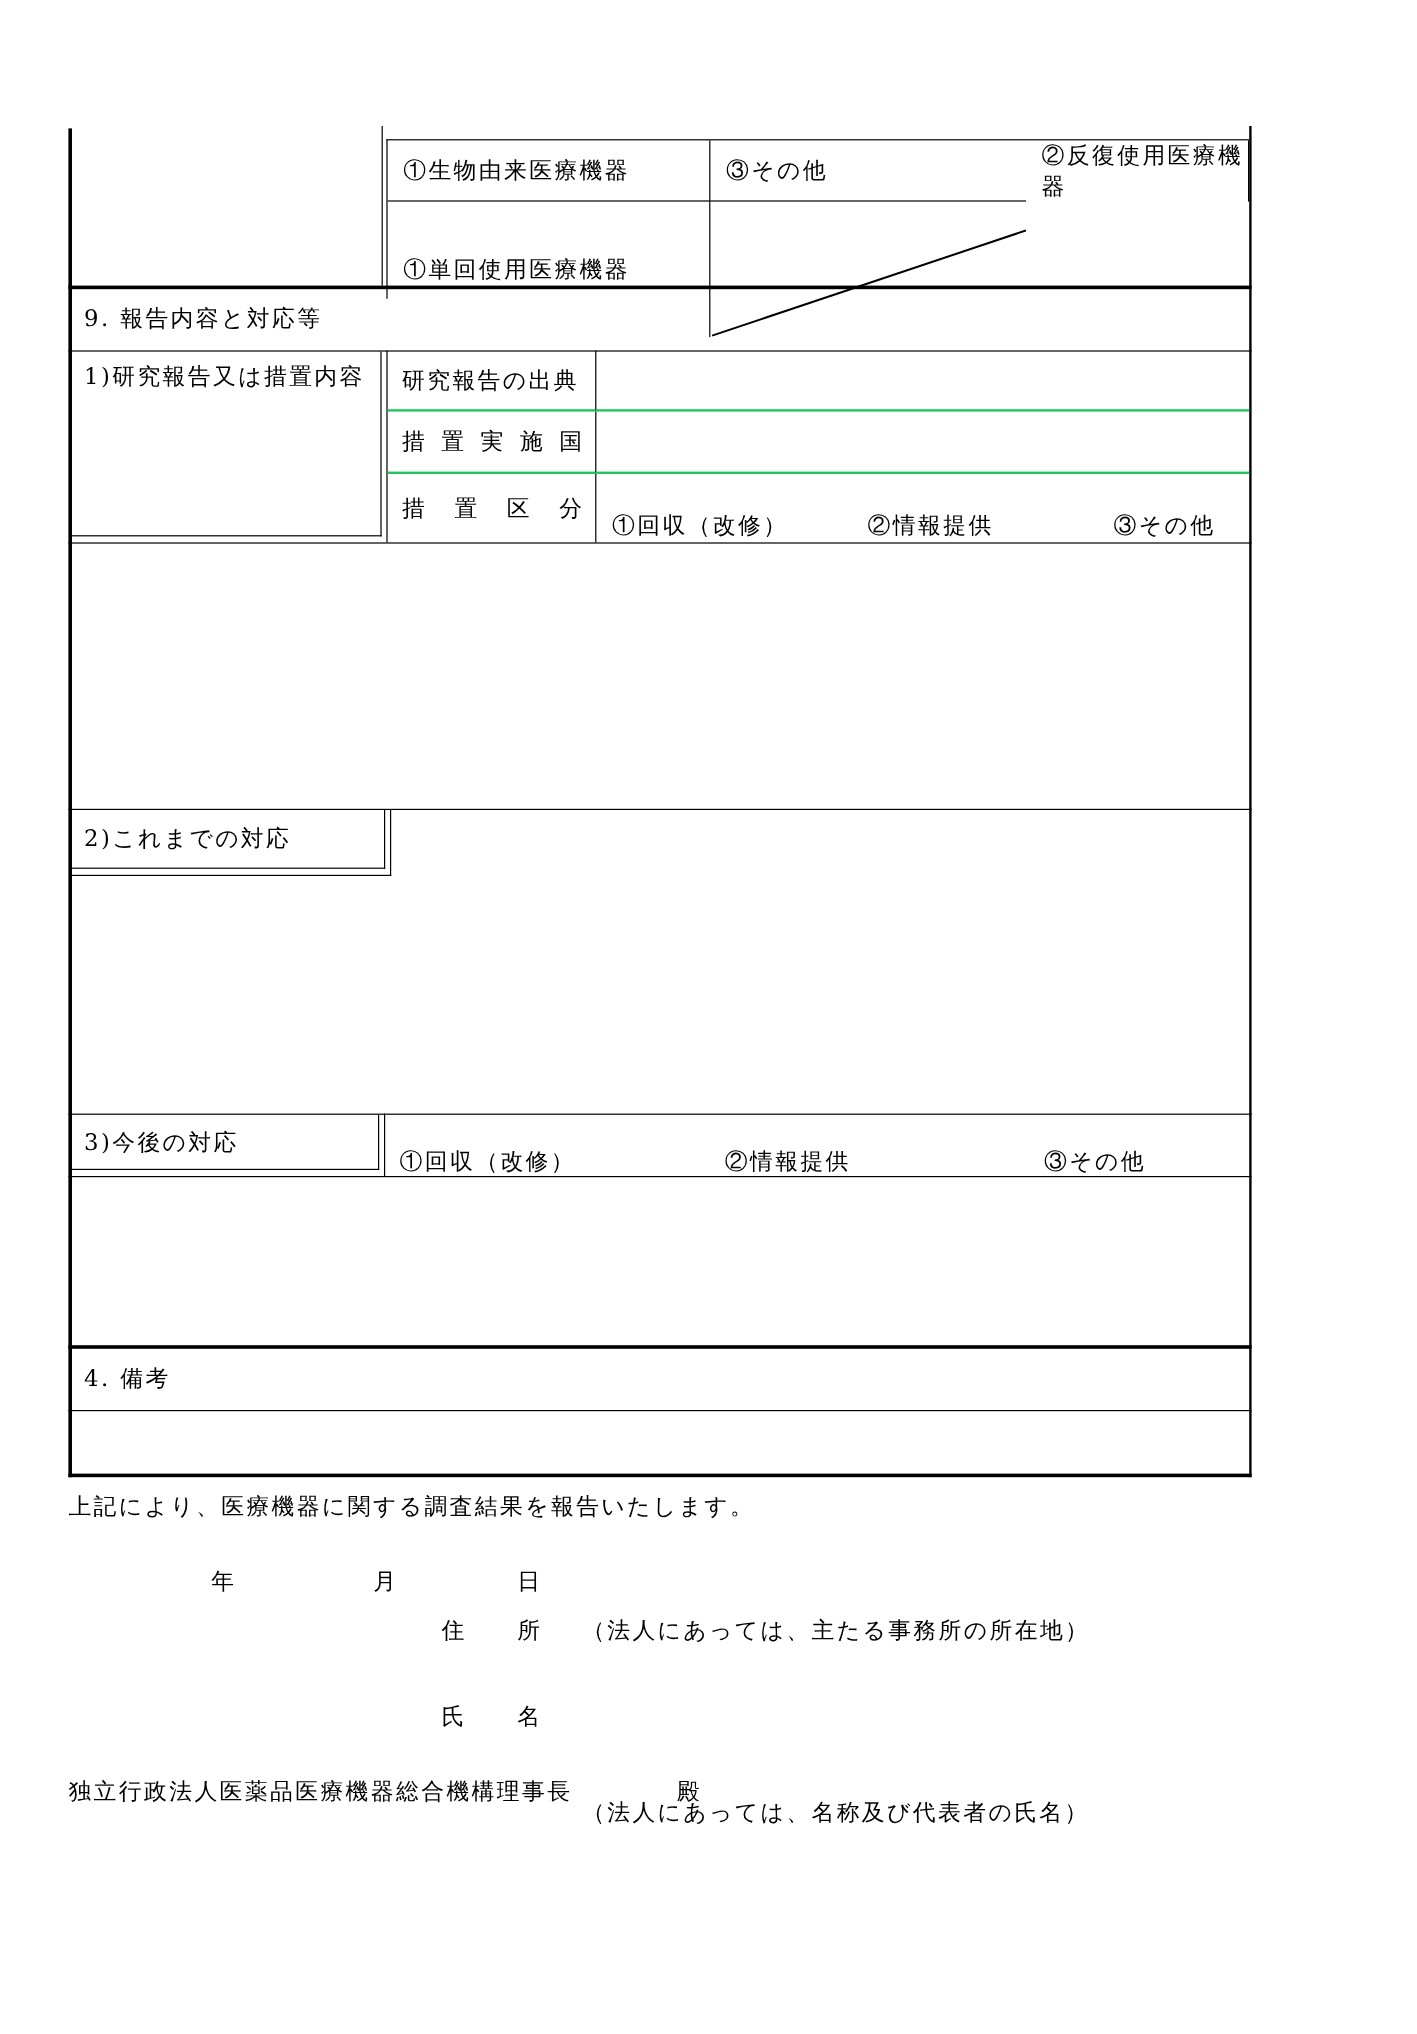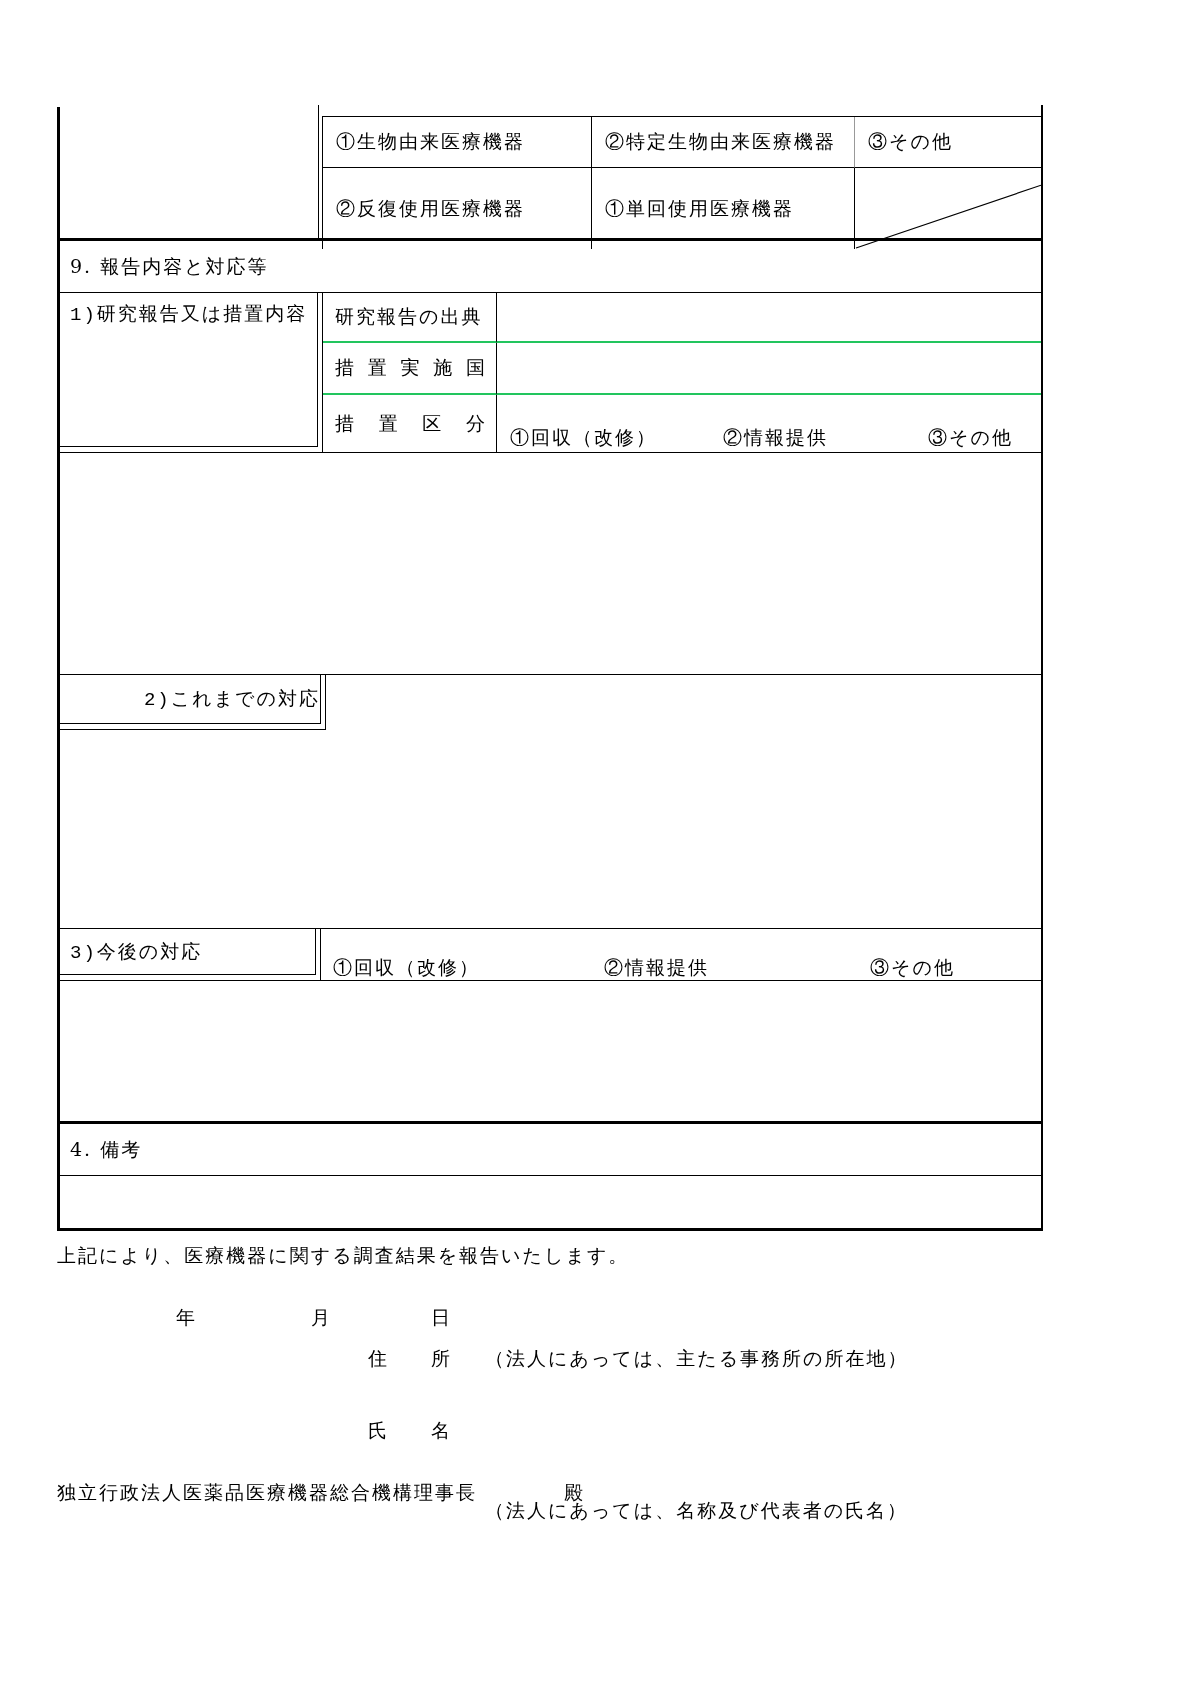--- a/index.html
+++ b/index.html
@@ -39,40 +39,36 @@
   }
   .stable .lab{border-right:1px solid #000;}
   .stable .bb{border-bottom:2px solid #22c55e;}
   .jlabel{width:152px;margin-left:12px;text-align:justify;text-align-last:justify;}
   
   .lblbox{position:absolute;box-sizing:border-box;}
   .lblbox .inner{
     width:calc(100% - 4px);height:calc(100% - 5px);
     border-right:1px solid #000;border-bottom:1px solid #000;
     box-sizing:border-box;
-    font-family:Liberation Mono, monospace;
   }
   .opt{display:inline-block;box-sizing:border-box;margin-top:28px;}
   .hdr{line-height:51px;padding-left:10px;}
 </style>
 </head>
 <body>
 
 <div class="page">
 
   <div class="vl" style="left:57px;top:107px;width:3px;height:1124px;"></div>
   <div class="vl" style="left:1041px;top:105px;width:2px;height:1126px;"></div>
   <div class="vl" style="left:318px;top:105px;width:1px;height:133px;"></div>
 
   <div class="ttable">
     <div class="cell r1c1">
         <span>①生物由来医療機器</span>
-      </div>
-    <div class="cell r1c2">
-        <span>②特定生物由来医療機器</span>
       </div>
     <div class="cell r1c3">
         <span>③その他</span>
       </div>
     <div class="cell r2c2">
         <span>②反復使用医療機器</span>
       </div>
     <div class="cell r2c1">
         <span>①単回使用医療機器</span>
       </div>
@@ -117,21 +113,21 @@
       <span class="opt" style="width:205px;">②情報提供</span>
       <span class="opt">③その他</span>
     </div>
   </div>
   <div class="hl" style="left:57px;top:452px;width:986px;height:1px;"></div>
 
   <div class="abs" style="left:60px;top:453px;width:981px;height:220px;"><span></span></div>
 
   <div class="hl" style="left:57px;top:674px;width:986px;height:1px;"></div>
   <div class="lblbox" style="left:60px;top:675px;width:266px;height:55px;border-right:1px solid #000;border-bottom:1px solid #000;">
-    <div class="inner" style="display:flex;align-items:center;padding-left:10px;justify-content:flex-end;">
+    <div class="inner" style="display:flex;align-items:center;padding-left:10px;">
       <span>2)これまでの対応</span>
     </div>
   </div>
   <div class="abs" style="left:330px;top:675px;width:710px;height:250px;"><span></span></div>
 
   <div class="hl" style="left:57px;top:928px;width:986px;height:1px;"></div>
   <div class="vl" style="left:320px;top:928px;width:1px;height:52px;"></div>
   <div class="lblbox" style="left:60px;top:929px;width:260px;height:51px;">
     <div class="inner" style="display:flex;align-items:center;padding-left:10px;">
       <span>3)今後の対応</span>

